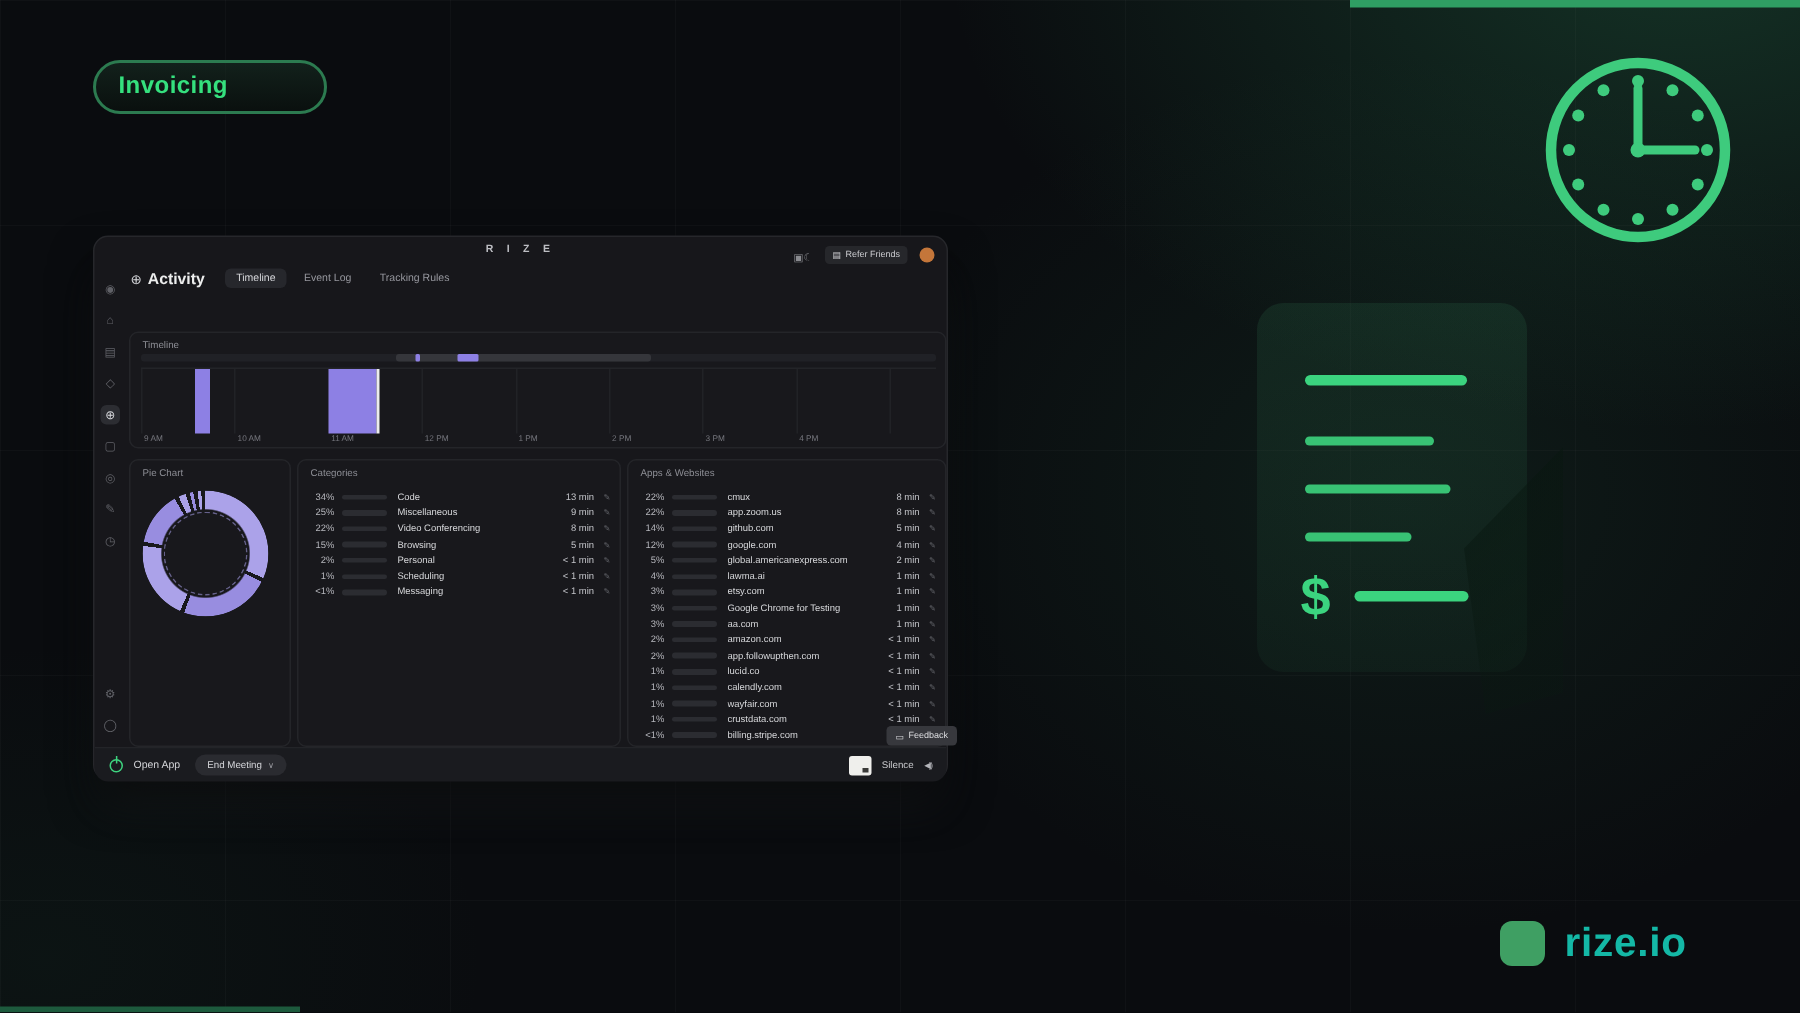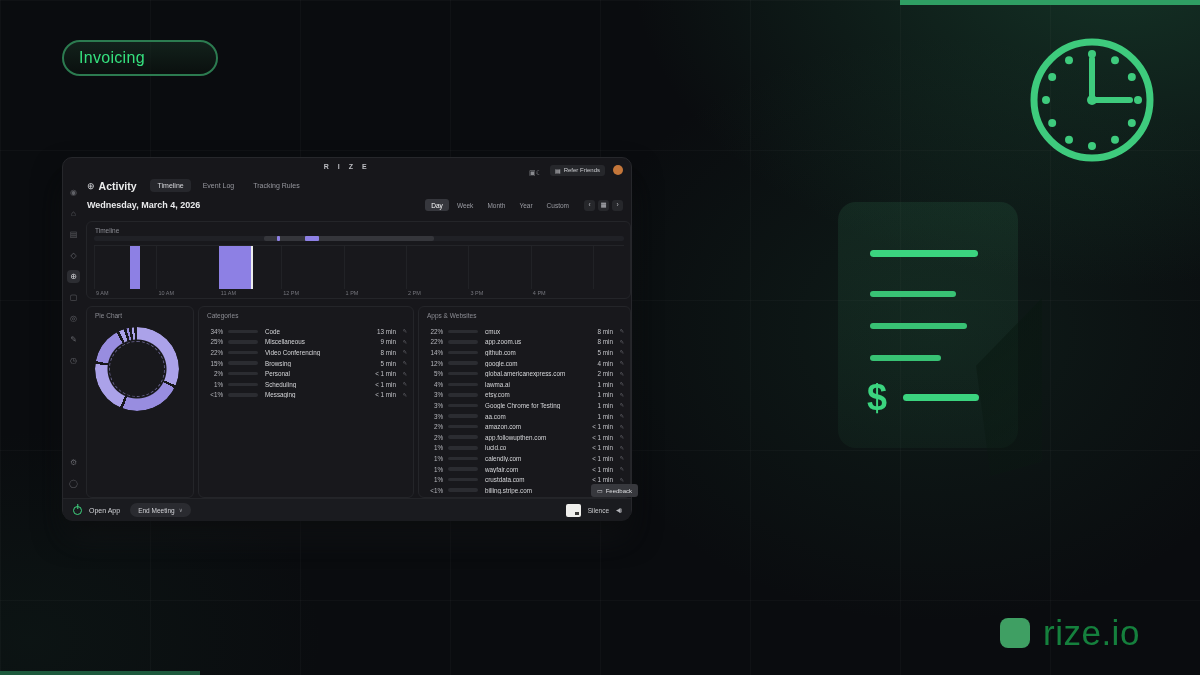--- a/index.html
+++ b/index.html
@@ -15,21 +15,21 @@
       radial-gradient(720px 480px at 1120px -40px, rgba(44,138,90,0.30), transparent 68%),
       radial-gradient(520px 420px at 935px 330px, rgba(38,110,74,0.16), transparent 70%),
       radial-gradient(420px 300px at 30px 640px, rgba(30,90,60,0.10), transparent 70%); }
   .top-green-bar { position:absolute; left:900px; top:0; width:300px; height:5px; background:#2f9e63; }
   .bottom-green-bar { position:absolute; left:0; bottom:0; width:200px; height:4px; background:#1d5a3d; }
 
   
   .badge { position:absolute; left:62px; top:40px; width:156px; height:36px; border-radius:20px;
     border:2px solid #2c7b50; background:linear-gradient(180deg, rgba(28,58,42,0.45), rgba(10,18,14,0.65));
     display:flex; align-items:center; padding-left:15px; }
-  .badge span { color:#35e07e; font-weight:normal; font-size:16px; letter-spacing:0.3px; }
+  .badge span { color:#35e07e; font-weight:bold; font-size:16px; letter-spacing:0.3px; }
 
   
   .clock { position:absolute; left:1028px; top:36px; }
 
   
   .invoice-card { position:absolute; left:838px; top:202px; width:180px; height:246px; border-radius:18px;
     background:linear-gradient(180deg, rgba(52,130,88,0.17), rgba(40,104,70,0.10)); }
   .inv-line { position:absolute; border-radius:4px; background:#38c274; }
   .inv-line.l1 { left:32px; top:48px;  width:108px; height:7px; background:#3bd47f; }
   .inv-line.l2 { left:32px; top:89px;  width:86px;  height:6px; }
@@ -37,21 +37,21 @@
   .inv-line.l4 { left:32px; top:153px; width:71px;  height:6px; }
   .inv-dollar { position:absolute; left:29px; top:175px; color:#3bd47f; font-size:36px; font-weight:bold; }
   .inv-line.l5 { left:65px; top:192px; width:76px; height:7px; background:#3bd47f; }
   .inv-fold { position:absolute; left:976px; top:298px; width:66px; height:178px;
     background:linear-gradient(135deg, rgba(8,22,15,0.60), rgba(10,26,18,0.25));
     clip-path:polygon(100% 0, 0 38%, 22% 100%, 100% 92%); }
 
   
   .brand { position:absolute; left:1000px; top:613px; display:flex; align-items:center; }
   .brand-square { width:30px; height:30px; border-radius:8px; background:#3f9f63; }
-  .brand-name { margin-left:13px; font-size:35px; font-weight:normal; color:#15803d; letter-spacing:0.5px; }
+  .brand-name { margin-left:13px; font-size:27px; font-weight:bold; color:#14b8a6; letter-spacing:0.5px; }
 
   
   .window { position:absolute; left:62px; top:157px; width:570px; height:363px; background:#17171b;
     border:1px solid #26272b; border-radius:10px;
     box-shadow:0 16px 28px rgba(0,0,0,0.55), 0 22px 30px -6px rgba(160,170,172,0.10); }
 
   .titlebar { position:absolute; left:0; right:0; top:0; height:18px; }
   .window-title { position:absolute; left:0; right:0; top:5px; text-align:center; font-size:7px;
     letter-spacing:3.5px; color:#bcbdc2; font-weight:bold; }
   .tb-right { position:absolute; right:8px; top:3px; display:flex; align-items:center; gap:8px; }
@@ -223,36 +223,20 @@
       <span class="activity-icon">⊕</span>
       <span class="section-label">Activity</span>
       <div class="tabs">
 
       <div class="tab active">Timeline</div>
           <div class="tab">Event Log</div>
           <div class="tab">Tracking Rules</div>
         </div>
     </div>
 
-    <div class="date-row">
-      <span class="date-label">Wednesday, March 4, 2026</span>
-      <div class="range-tabs">
-
-      <div class="range-tab active">Day</div>
-          <div class="range-tab">Week</div>
-          <div class="range-tab">Month</div>
-          <div class="range-tab">Year</div>
-          <div class="range-tab">Custom</div>
-        </div>
-      <div class="nav-btns">
-        <div class="nav-btn">‹</div>
-        <div class="nav-btn">▦</div>
-        <div class="nav-btn">›</div>
-      </div>
-    </div>
 
     <div class="panel tl-panel">
       <div class="panel-label">Timeline</div>
       <div class="minimap">
         <div class="mm-thumb"></div>
         <div id="mm-segs">
             <div class="mm-seg" style="left: 183px; width: 3px;"></div>
             <div class="mm-seg" style="left: 211px; width: 14px;"></div>
           </div>
       </div>

